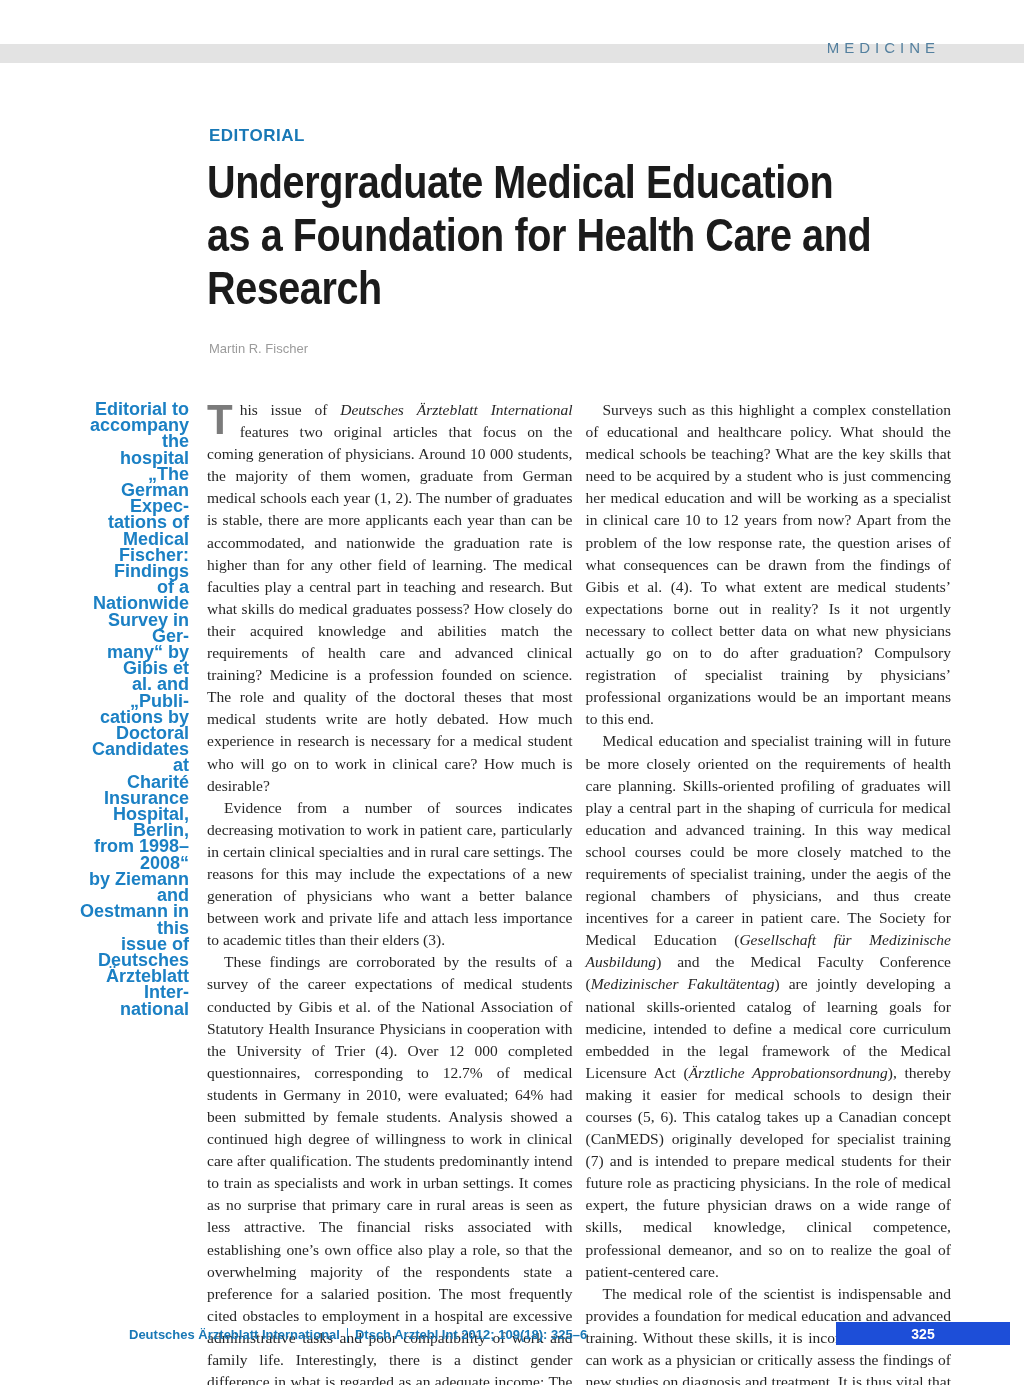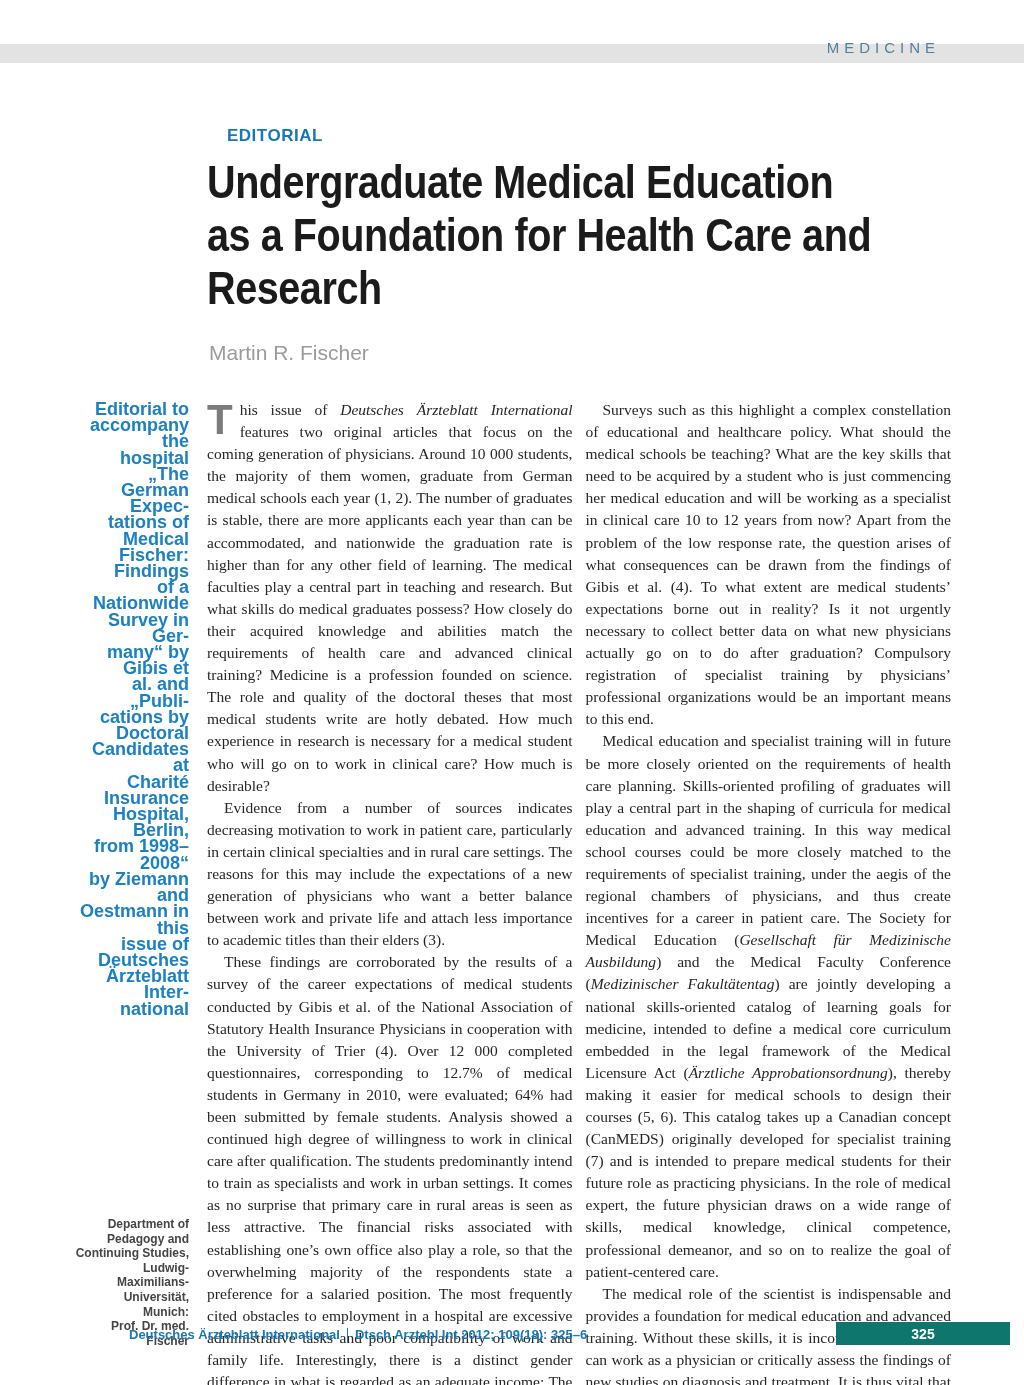--- a/index.html
+++ b/index.html
@@ -4,48 +4,48 @@
 <style>
   html,body{margin:0;padding:0;background:#ffffff;}
   .page{position:relative;width:1024px;height:1385px;background:#ffffff;overflow:hidden;
         font-family:"Liberation Sans",sans-serif;}
 
   .top-bar{position:absolute;top:44px;left:0;width:1024px;height:19px;background:#e3e3e3;}
   .medicine{position:absolute;top:39px;right:84px;font-size:15px;letter-spacing:5px;
             color:#54809f;font-family:"Liberation Sans",sans-serif;}
 
   .kicker{position:absolute;top:126px;left:209px;font-size:17px;font-weight:bold;
-          letter-spacing:0.5px;color:#1878b6;margin-left:18px;}
+          letter-spacing:0.5px;color:#1878b6;}
 
   .title{position:absolute;top:156px;left:207px;margin:0;font-weight:bold;color:#1b1b1b;
          font-size:46px;line-height:53px;letter-spacing:-0.5px;
          transform:scaleX(0.86);transform-origin:0 0;white-space:nowrap;}
 
-  .author{position:absolute;top:341px;left:209px;font-size:21px;color:#9b9b9b;text-align:right;}
+  .author{position:absolute;top:341px;left:209px;font-size:13px;color:#9b9b9b;text-align:right;}
 
   .sidebar-note{position:absolute;top:401px;left:75px;width:114px;text-align:right;
                 font-size:18px;line-height:16.2px;font-weight:bold;color:#1b80c4;}
 
   .affiliation{position:absolute;top:1217px;left:75px;width:114px;text-align:right;
                font-size:12px;line-height:14.6px;font-weight:bold;color:#454545;}
 
   .columns{position:absolute;top:399px;left:207px;width:744px;display:flex;gap:13px;}
   .col{width:366px;}
   .body-p{margin:0;font-family:"Liberation Serif",serif;font-size:15.5px;line-height:22.1px;
           text-align:justify;color:#262626;text-indent:17px;}
   .body-p.no-indent{text-indent:0;}
   .italic{font-style:italic;}
   .drop-cap{float:left;font-family:"Liberation Sans",sans-serif;font-weight:bold;
             font-size:42px;line-height:35px;color:#7b7b7b;margin:3px 7px 0 0;}
 
   .footer-left{position:absolute;top:1327px;left:82px;font-size:13px;font-weight:bold;
                color:#1878b6;padding-left:47px;}
   .sep{display:inline-block;border-left:1.5px solid #1878b6;height:14px;
        margin:0 7px -3px 7px;}
-  .page-box{position:absolute;top:1322px;left:836px;width:174px;height:23px;background:#0f766e;
+  .page-box{position:absolute;top:1322px;left:836px;width:174px;height:23px;background:#1d4ed8;
             display:flex;align-items:center;justify-content:center;}
   .page-box span{color:#ffffff;font-size:14px;font-weight:bold;}
 </style>
 </head>
 <body>
 
 <div class="page">
 
   <div class="top-bar"></div>
   <div class="medicine">MEDICINE</div>
@@ -89,28 +89,20 @@
         <p class="body-p"><span>Evidence from a number of sources indicates decreasing motivation to work in patient care, particularly in certain clinical specialties and in rural care settings. The reasons for this may include the expectations of a new generation of physicians who want a better balance between work and private life and attach less importance to academic titles than their elders (3).</span></p>
         <p class="body-p"><span>These findings are corroborated by the results of a survey of the career expectations of medical students conducted by Gibis et al. of the National Association of Statutory Health Insurance Physicians in cooperation with the University of Trier (4). Over 12 000 completed questionnaires, corresponding to 12.7% of medical students in Germany in 2010, were evaluated; 64% had been submitted by female students. Analysis showed a continued high degree of willingness to work in clinical care after qualification. The students predominantly intend to train as specialists and work in urban settings. It comes as no surprise that primary care in rural areas is seen as less attractive. The financial risks associated with establishing one’s own office also play a role, so that the overwhelming majority of the respondents state a preference for a salaried position. The most frequently cited obstacles to employment in a hospital are excessive administrative tasks and poor compatibility of work and family life. Interestingly, there is a distinct gender difference in what is regarded as an adequate income: The women have lower expectations.</span></p>
       </div>
     <div class="col">
         <p class="body-p"><span>Surveys such as this highlight a complex constellation of educational and healthcare policy. What should the medical schools be teaching? What are the key skills that need to be acquired by a student who is just commencing her medical education and will be working as a specialist in clinical care 10 to 12 years from now? Apart from the problem of the low response rate, the question arises of what consequences can be drawn from the findings of Gibis et al. (4). To what extent are medical students’ expectations borne out in reality? Is it not urgently necessary to collect better data on what new physicians actually go on to do after graduation? Compulsory registration of specialist training by physicians’ professional organizations would be an important means to this end.</span></p>
         <p class="body-p"><span>Medical education and specialist training will in future be more closely oriented on the requirements of health care planning. Skills-oriented profiling of graduates will play a central part in the shaping of curricula for medical education and advanced training. In this way medical school courses could be more closely matched to the requirements of specialist training, under the aegis of the regional chambers of physicians, and thus create incentives for a career in patient care. The Society for Medical Education (</span><span class="italic">Gesellschaft für Medizinische Ausbildung</span><span>) and the Medical Faculty Conference (</span><span class="italic">Medizinischer Fakultätentag</span><span>) are jointly developing a national skills-oriented catalog of learning goals for medicine, intended to define a medical core curriculum embedded in the legal framework of the Medical Licensure Act (</span><span class="italic">Ärztliche Approbationsordnung</span><span>), thereby making it easier for medical schools to design their courses (5, 6). This catalog takes up a Canadian concept (CanMEDS) originally developed for specialist training (7) and is intended to prepare medical students for their future role as practicing physicians. In the role of medical expert, the future physician draws on a wide range of skills, medical knowledge, clinical competence, professional demeanor, and so on to realize the goal of patient-centered care.</span></p>
         <p class="body-p"><span>The medical role of the scientist is indispensable and provides a foundation for medical education and advanced training. Without these skills, it is inconceivable that one can work as a physician or critically assess the findings of new studies on diagnosis and treatment. It is thus vital that medical students learn how research is</span></p>
       </div>
   </div>
 
-  <div class="affiliation">
-      <div>Department of</div>
-      <div>Pedagogy and</div>
-      <div>Continuing Studies,</div>
-      <div>Ludwig-Maximilians-</div>
-      <div>Universität, Munich:</div>
-      <div>Prof. Dr. med. Fischer</div>
-    </div>
 
   <div class="footer-left">
     <span>Deutsches Ärzteblatt International</span><span class="sep"></span><span>Dtsch Arztebl Int 2012; 109(18): 325–6</span>
   </div>
   <div class="page-box">
     <span>325</span>
   </div>
 
 </div>
 

